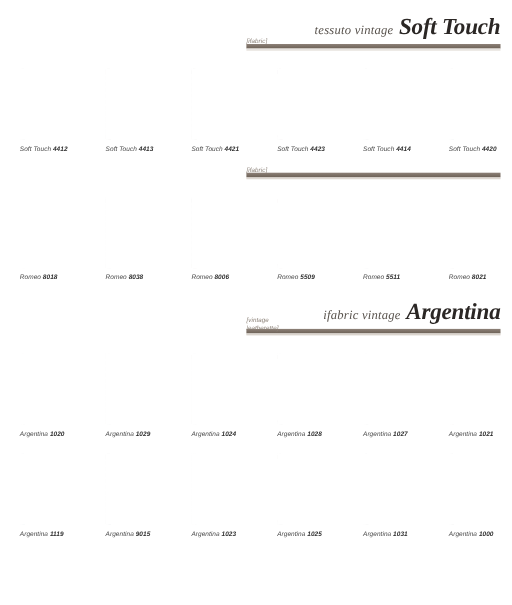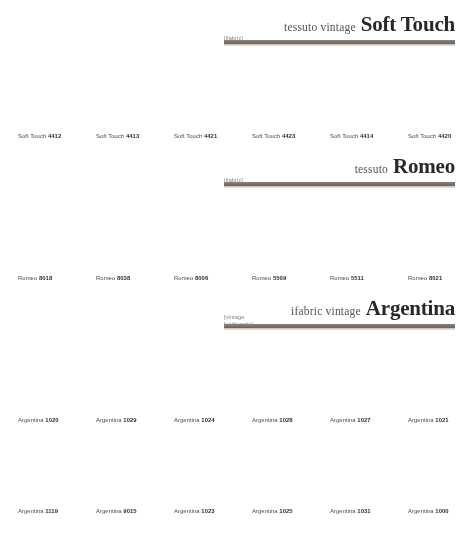--- a/index.html
+++ b/index.html
@@ -12,20 +12,21 @@
     height: 550px;
     overflow: hidden;
     font-family: "Liberation Sans", sans-serif;
     -webkit-font-smoothing: antialiased;
   }
   .page {
     position: relative;
     width: 465px;
     height: 550px;
     background: #ffffff;
+    font-style: italic;
   }
 
   
   .section-header {
     position: relative;
     margin-left: 224px;
     margin-right: 10px;
     padding-bottom: 3px;
   }
   .header-line {
@@ -204,24 +205,20 @@
             <div class="swatch">
               <div class="swatch-fabric pinked tex-fabric" style="background-color: rgb(53, 55, 58);"></div>
             </div>
             <div class="swatch-label">Soft Touch <b>4420</b></div>
           </div>
         </div>
       </div>
       <div class="sec-romeo">
         <div class="section-header">
           <div class="cat-tag">[ifabric]</div>
-          <div class="header-line">
-            <span class="hdr-sub">tessuto</span>
-            <span class="hdr-title">Romeo</span>
-          </div>
           <div class="hdr-rule"></div>
         </div>
         <div class="grid-gap"></div>
         <div class="swatch-row">
           <div class="swatch-cell">
             <div class="swatch">
               <div class="swatch-fabric pinked tex-fabric" style="background-color: rgb(200, 187, 168);"></div>
             </div>
             <div class="swatch-label">Romeo <b>8018</b></div>
           </div>

